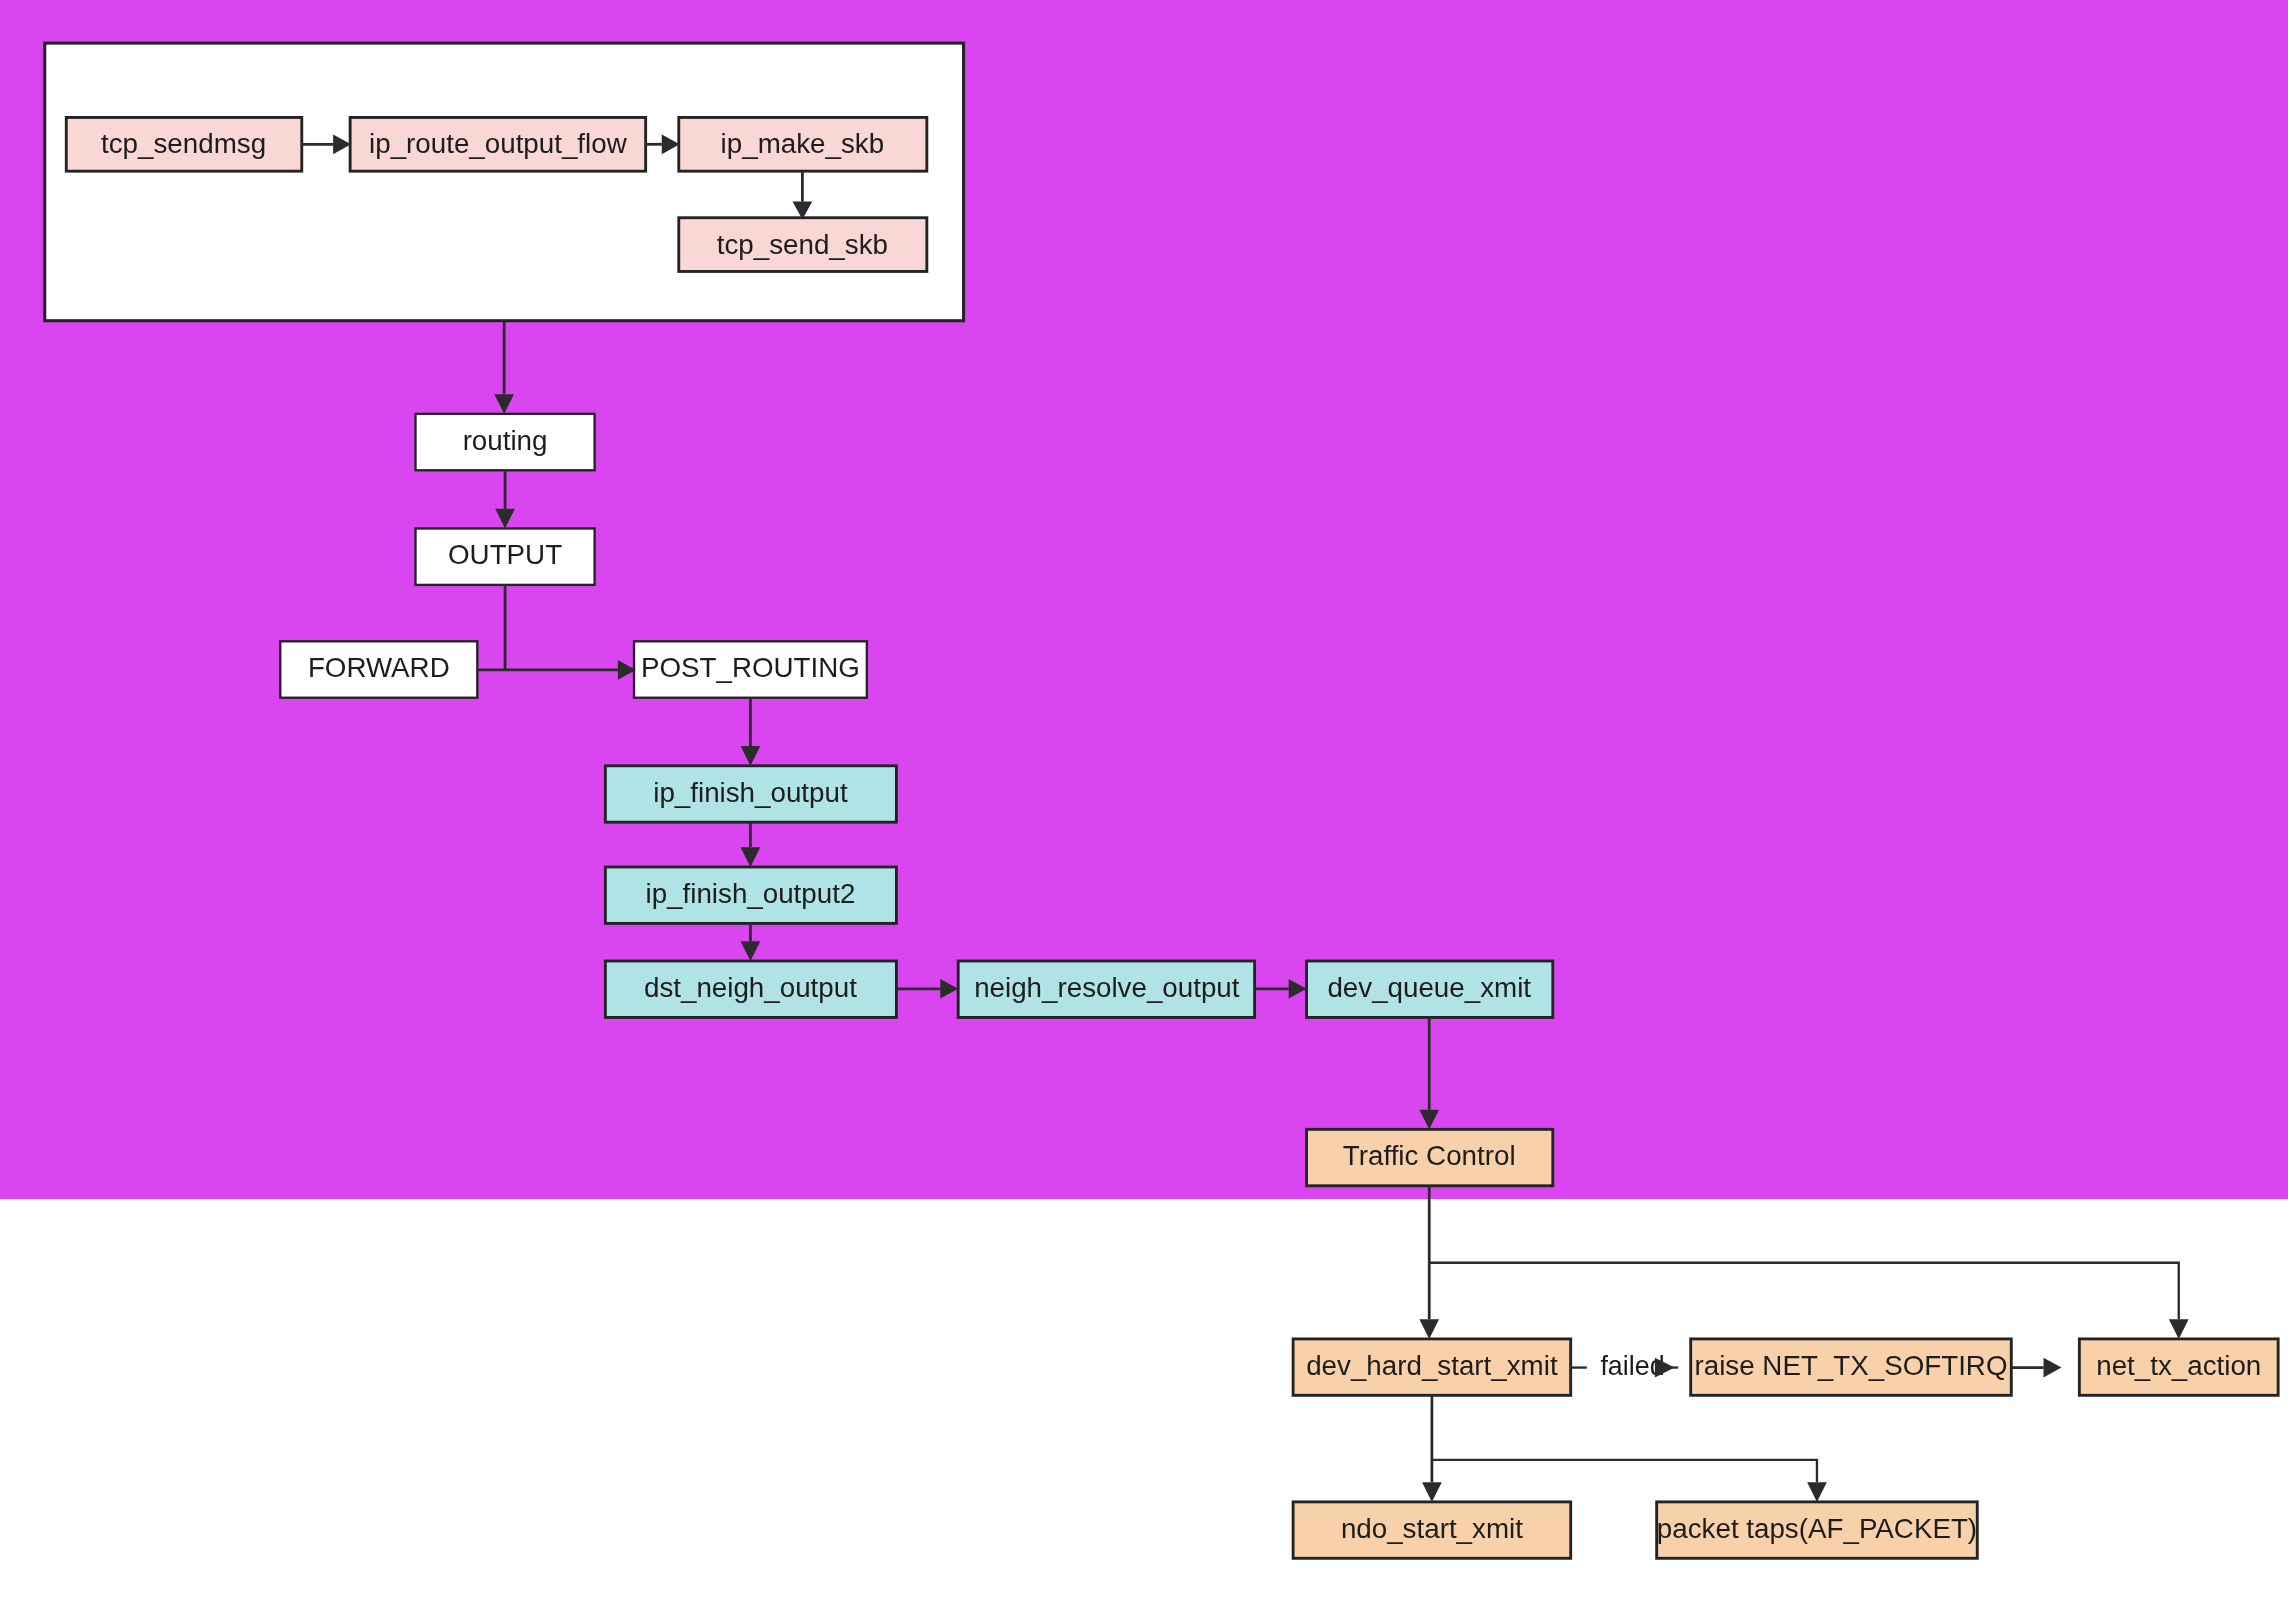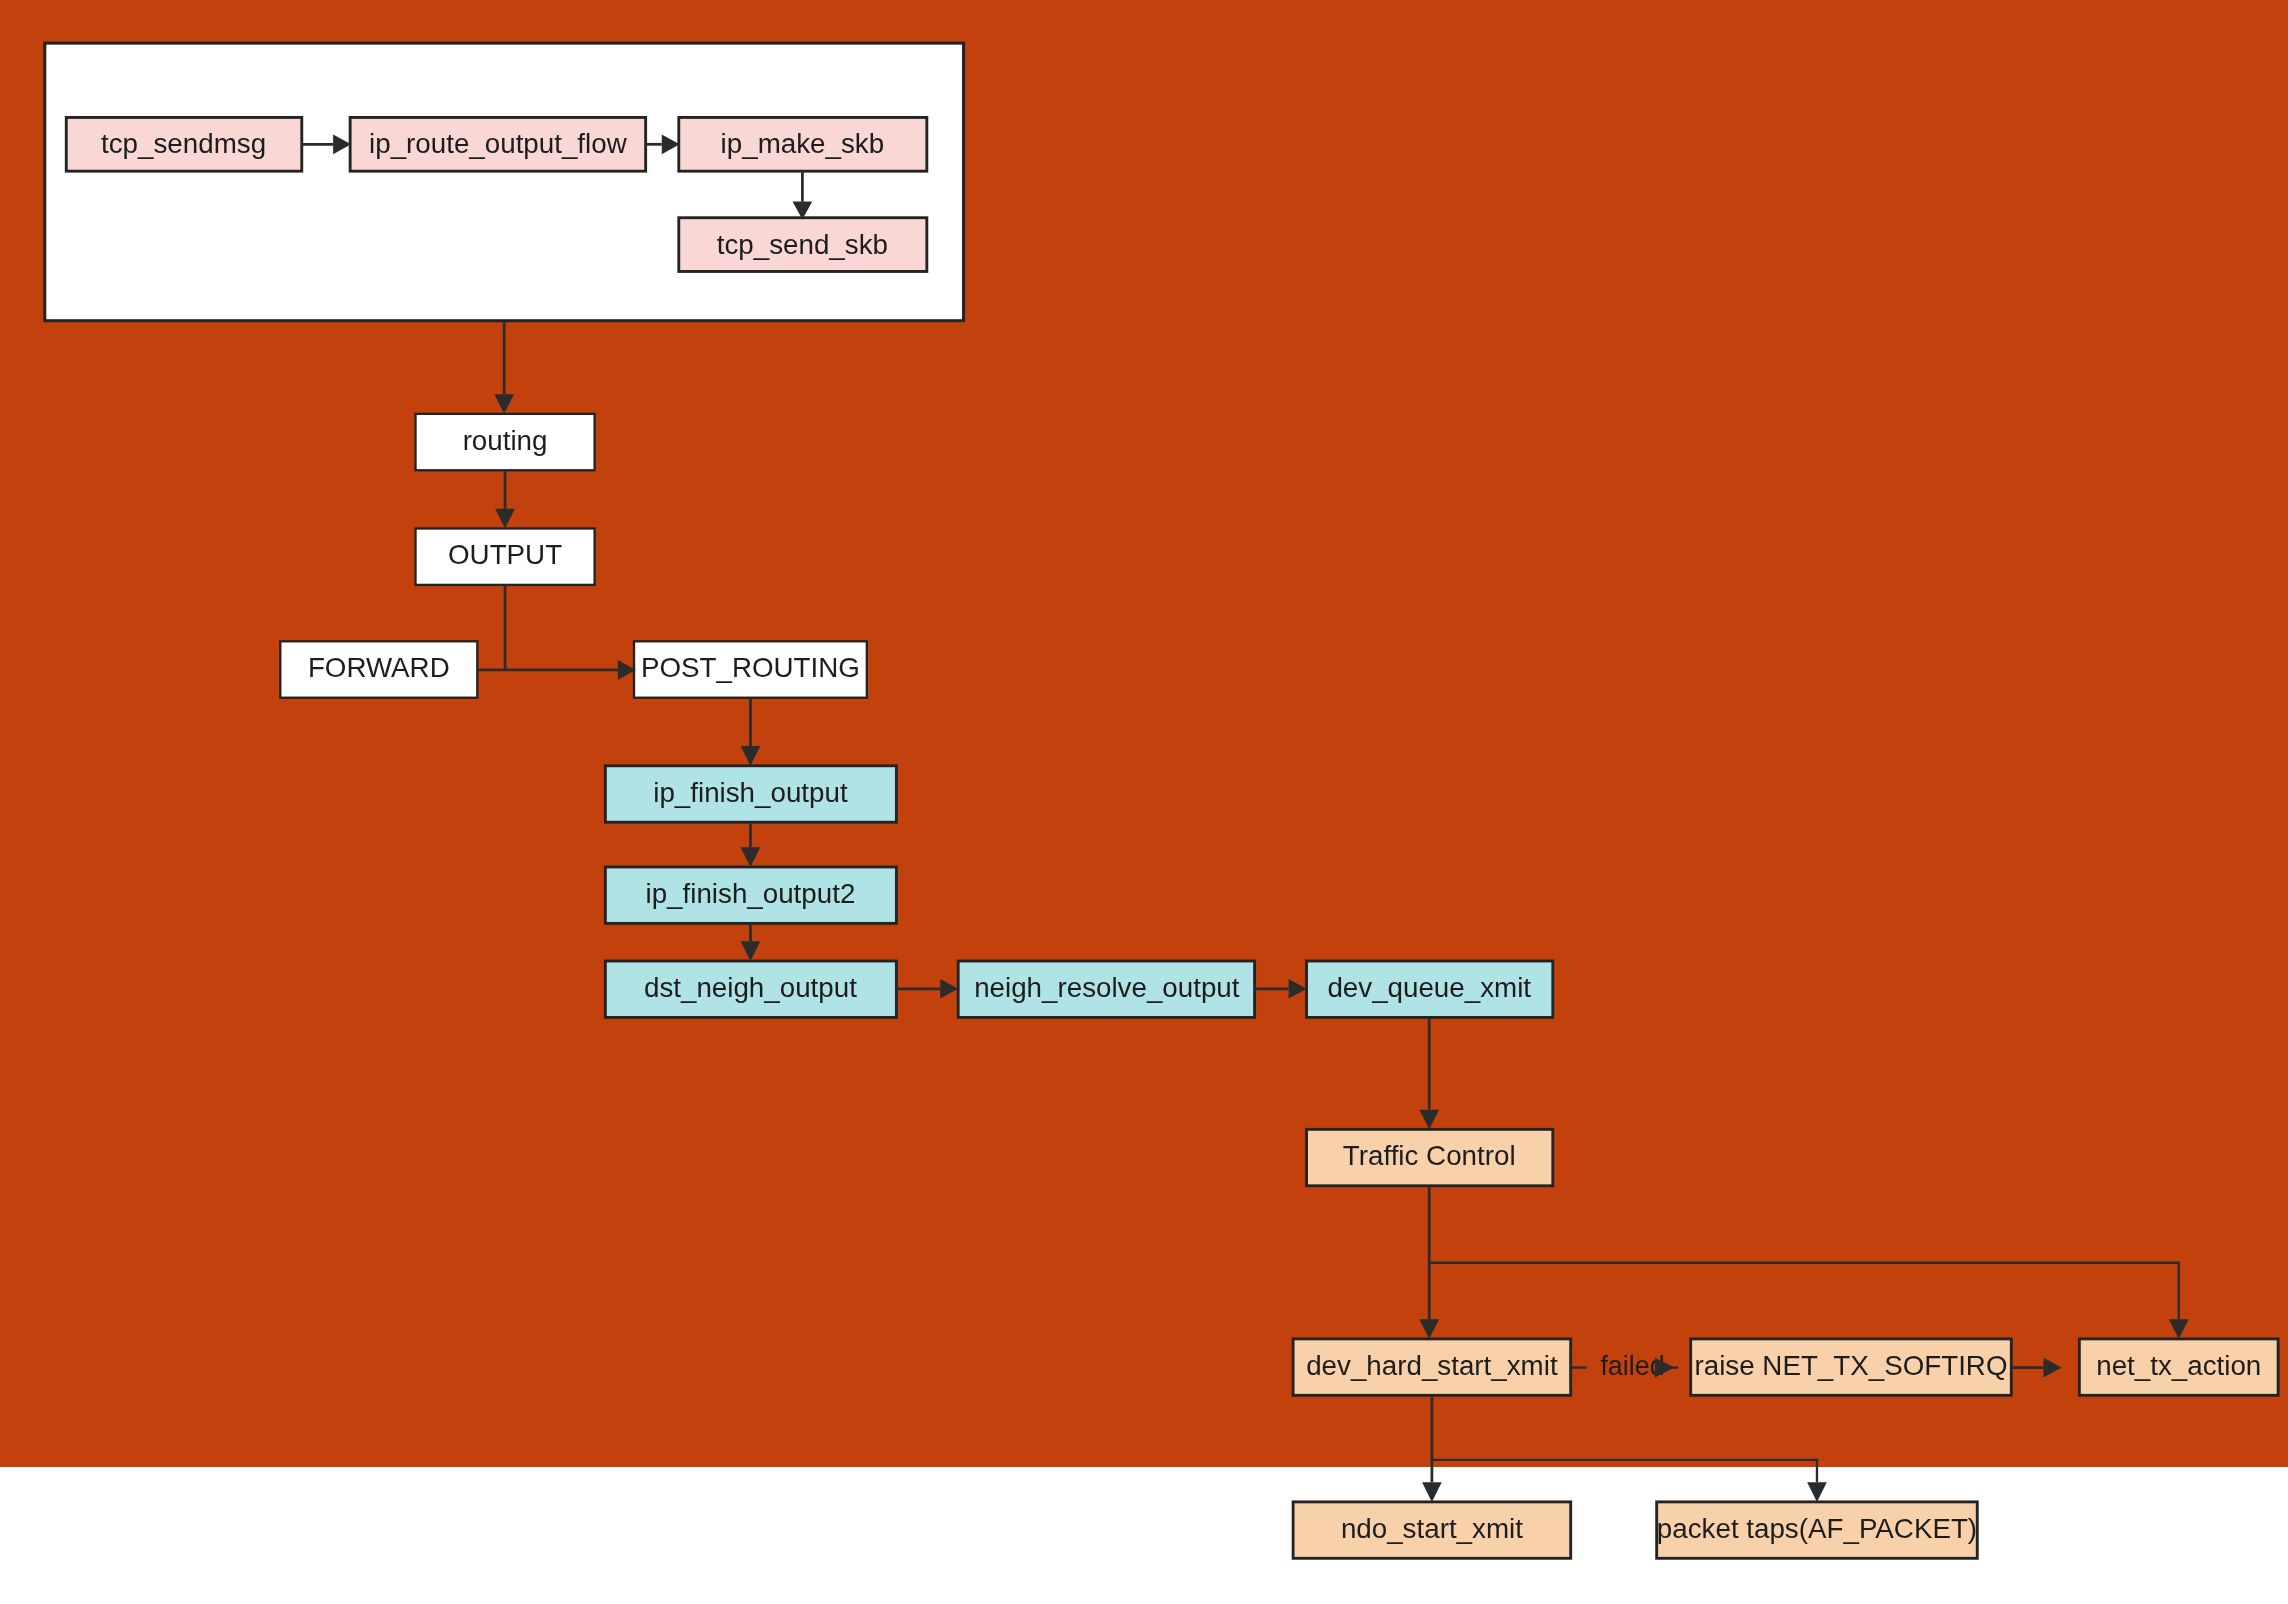--- a/index.html
+++ b/index.html
@@ -9,22 +9,22 @@
   }
   body {
     width: 2288px;
     height: 1605px;
     font-family: "Liberation Sans", sans-serif;
     overflow: hidden;
   }
   #diagram-root {
     position: relative;
     width: 2288px;
-    height: 1467px;
-    background: #c2410c;
+    height: 1199px;
+    background: #d946ef;
     text-align: right;
   }
   svg.diagram {
     display: block;
     width: 2288px;
     height: 1605px;
   }
   .node-rect {
     stroke: #232323;
     stroke-width: 3.2;

